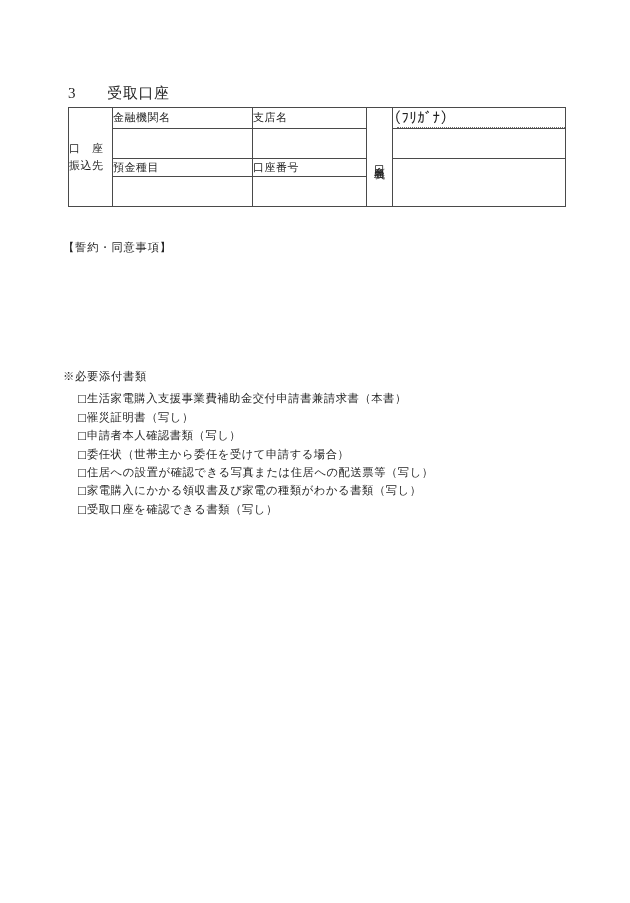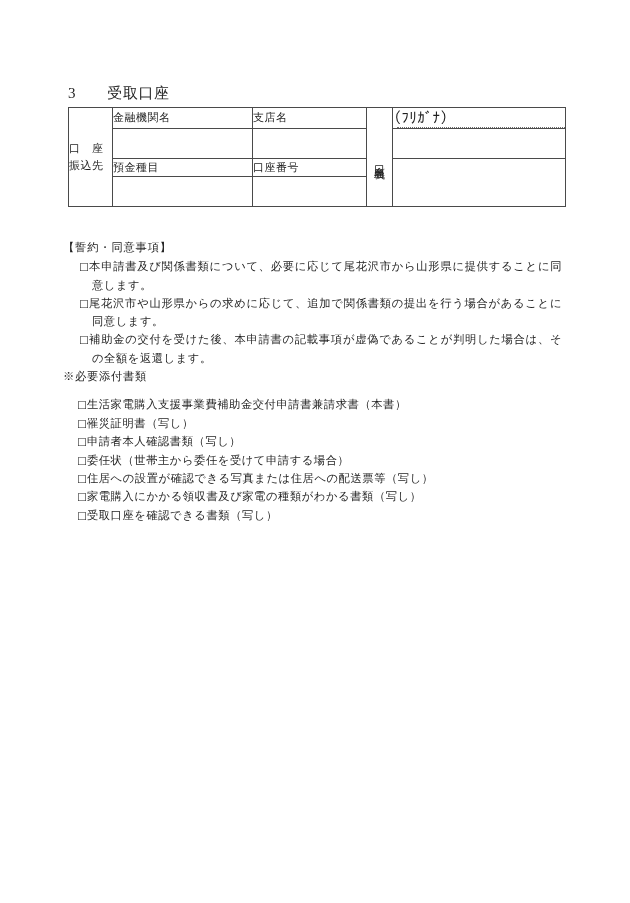--- a/index.html
+++ b/index.html
@@ -156,21 +156,21 @@
     left: 63px;
     top: 367px;
     width: 520px;
     font-size: 11.3px;
     line-height: 1.63;
     color: #1f1f1f;
   }
   .attach-title {
     letter-spacing: 0.7px;
     white-space: nowrap;
-    margin-bottom: 10px;
+    margin-bottom: 4px;
   }
   .attach-list {
     margin: 0;
     padding: 0;
     list-style: none;
     margin-left: 14px;
   }
   .attach-item {
     white-space: nowrap;
     letter-spacing: 0.55px;
@@ -217,25 +217,20 @@
       </tr>
       <tr>
         <td class="cell-blank"></td>
         <td class="cell-blank"></td>
       </tr>
     </tbody>
   </table>
 
   <div class="pledge-block">
     <div class="pledge-title">【誓約・同意事項】</div>
-    <ul class="pledge-list">
-      <li class="pledge-item"><span class="chk">□</span><span>本申請書及び関係書類について、必要に応じて尾花沢市から山形県に提供することに同意します。</span></li>
-      <li class="pledge-item"><span class="chk">□</span><span>尾花沢市や山形県からの求めに応じて、追加で関係書類の提出を行う場合があることに同意します。</span></li>
-      <li class="pledge-item"><span class="chk">□</span><span>補助金の交付を受けた後、本申請書の記載事項が虚偽であることが判明した場合は、その全額を返還します。</span></li>
-    </ul>
   </div>
 
   <div class="attach-block">
     <div class="attach-title">※必要添付書類</div>
     <ul class="attach-list">
       <li class="attach-item"><span class="chk">□</span><span>生活家電購入支援事業費補助金交付申請書兼請求書（本書）</span></li>
       <li class="attach-item"><span class="chk">□</span><span>罹災証明書（写し）</span></li>
       <li class="attach-item"><span class="chk">□</span><span>申請者本人確認書類（写し）</span></li>
       <li class="attach-item"><span class="chk">□</span><span>委任状（世帯主から委任を受けて申請する場合）</span></li>
       <li class="attach-item"><span class="chk">□</span><span>住居への設置が確認できる写真または住居への配送票等（写し）</span></li>

